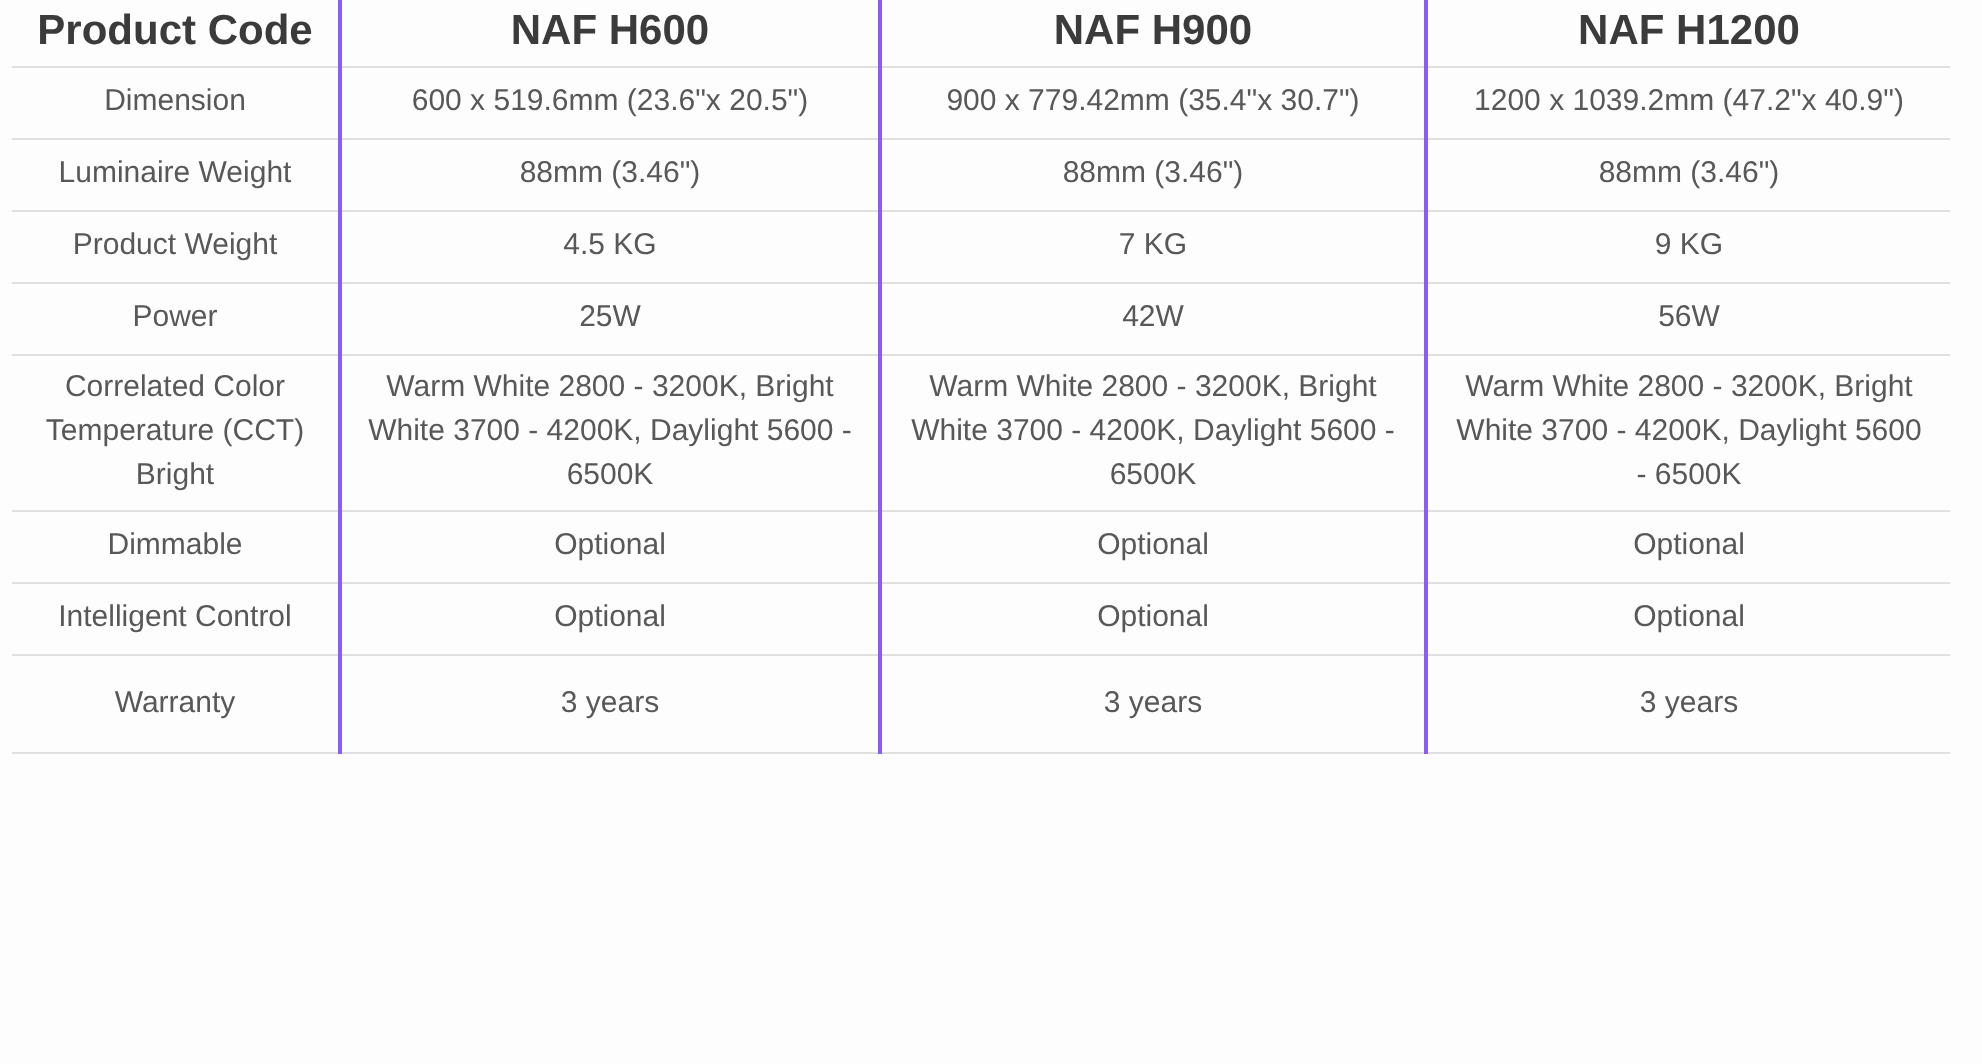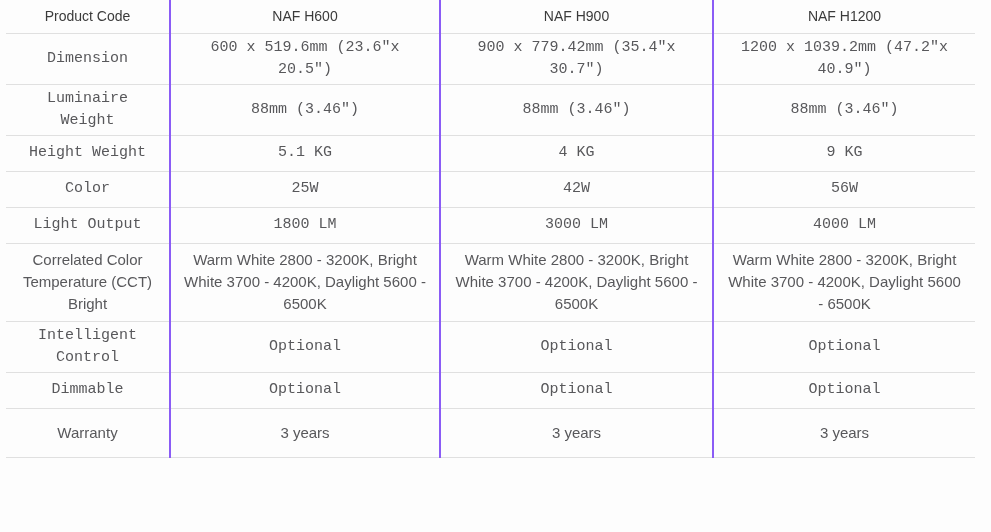--- a/index.html
+++ b/index.html
@@ -32,27 +32,27 @@
     font-size: 15px;
     line-height: 22px;
     font-weight: normal;
     word-wrap: break-word;
   }
   .spec-table th + th,
   .spec-table td + td {
     border-left: 2px solid #8b5cf6;
   }
   .spec-table thead th {
-    font-weight: normal;
+    font-weight: bold;
     color: #3b3b3b;
-    font-size: 14px;
+    font-size: 21px;
     line-height: 20px;
   }
   tr.h-header { height: 33px; }
-  tr.h-std    { height: 36px; font-family: Liberation Mono, monospace; }
+  tr.h-std    { height: 36px; }
   tr.h-tall2  { height: 56px; }
   tr.h-tall3  { height: 78px; }
   tr.h-last   { height: 49px; }
 </style>
 </head>
 <body>
 
 <table class="spec-table">
   <colgroup>
     <col class="c1">
@@ -75,51 +75,45 @@
       <td>900 x 779.42mm (35.4"x 30.7")</td>
       <td>1200 x 1039.2mm (47.2"x 40.9")</td>
     </tr>
     <tr class="h-std">
       <td>Luminaire Weight</td>
       <td>88mm (3.46")</td>
       <td>88mm (3.46")</td>
       <td>88mm (3.46")</td>
     </tr>
     <tr class="h-std">
-      <td>Height Weight</td>
-      <td>5.1 KG</td>
-      <td>4 KG</td>
+      <td>Product Weight</td>
+      <td>4.5 KG</td>
+      <td>7 KG</td>
       <td>9 KG</td>
     </tr>
     <tr class="h-std">
-      <td>Color</td>
+      <td>Power</td>
       <td>25W</td>
       <td>42W</td>
       <td>56W</td>
-    </tr>
-    <tr class="h-std">
-      <td>Light Output</td>
-      <td>1800 LM</td>
-      <td>3000 LM</td>
-      <td>4000 LM</td>
     </tr>
     <tr class="h-tall3">
       <td>Correlated Color Temperature (CCT) Bright</td>
       <td>Warm White 2800 - 3200K, Bright White 3700 - 4200K, Daylight 5600 - 6500K</td>
       <td>Warm White 2800 - 3200K, Bright White 3700 - 4200K, Daylight 5600 - 6500K</td>
       <td>Warm White 2800 - 3200K, Bright White 3700 - 4200K, Daylight 5600 - 6500K</td>
     </tr>
     <tr class="h-std">
-      <td>Intelligent Control</td>
+      <td>Dimmable</td>
       <td>Optional</td>
       <td>Optional</td>
       <td>Optional</td>
     </tr>
     <tr class="h-std">
-      <td>Dimmable</td>
+      <td>Intelligent Control</td>
       <td>Optional</td>
       <td>Optional</td>
       <td>Optional</td>
     </tr>
     <tr class="h-last">
       <td>Warranty</td>
       <td>3 years</td>
       <td>3 years</td>
       <td>3 years</td>
     </tr>

